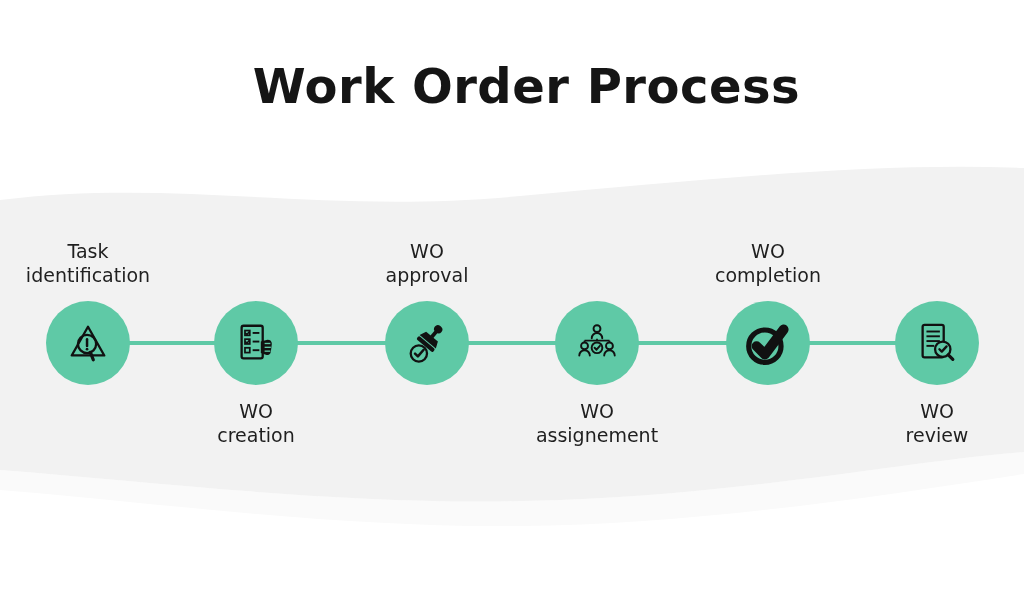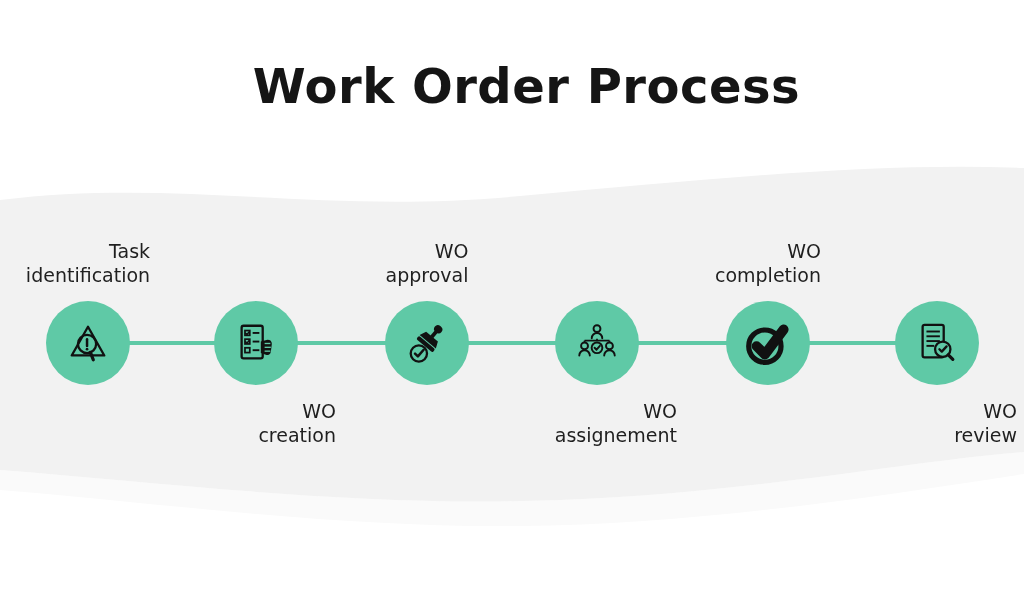--- a/index.html
+++ b/index.html
@@ -21,21 +21,21 @@
   }
   .connector{
     position:absolute;left:88px;top:341px;width:849px;height:4px;
     background:#5fc9a6;z-index:1;border-radius:2px;
   }
   .step{
     position:absolute;top:230px;width:160px;height:230px;z-index:2;
   }
   .step-label{
     position:absolute;left:0;width:100%;
-    text-align:right;
+    text-align:center;
     font-size:19px;line-height:1.26;color:#1f1f1f;
     white-space:pre-line;
   }
   .step-label.above{top:0;height:58px;display:flex;flex-direction:column;justify-content:flex-end;align-items:center;}
   .step-label.below{top:170px;}
   .node{
     position:absolute;left:50%;top:71px;transform:translateX(-50%);
     width:84px;height:84px;border-radius:50%;
     background:#5fc9a6;
     display:flex;align-items:center;justify-content:center;

